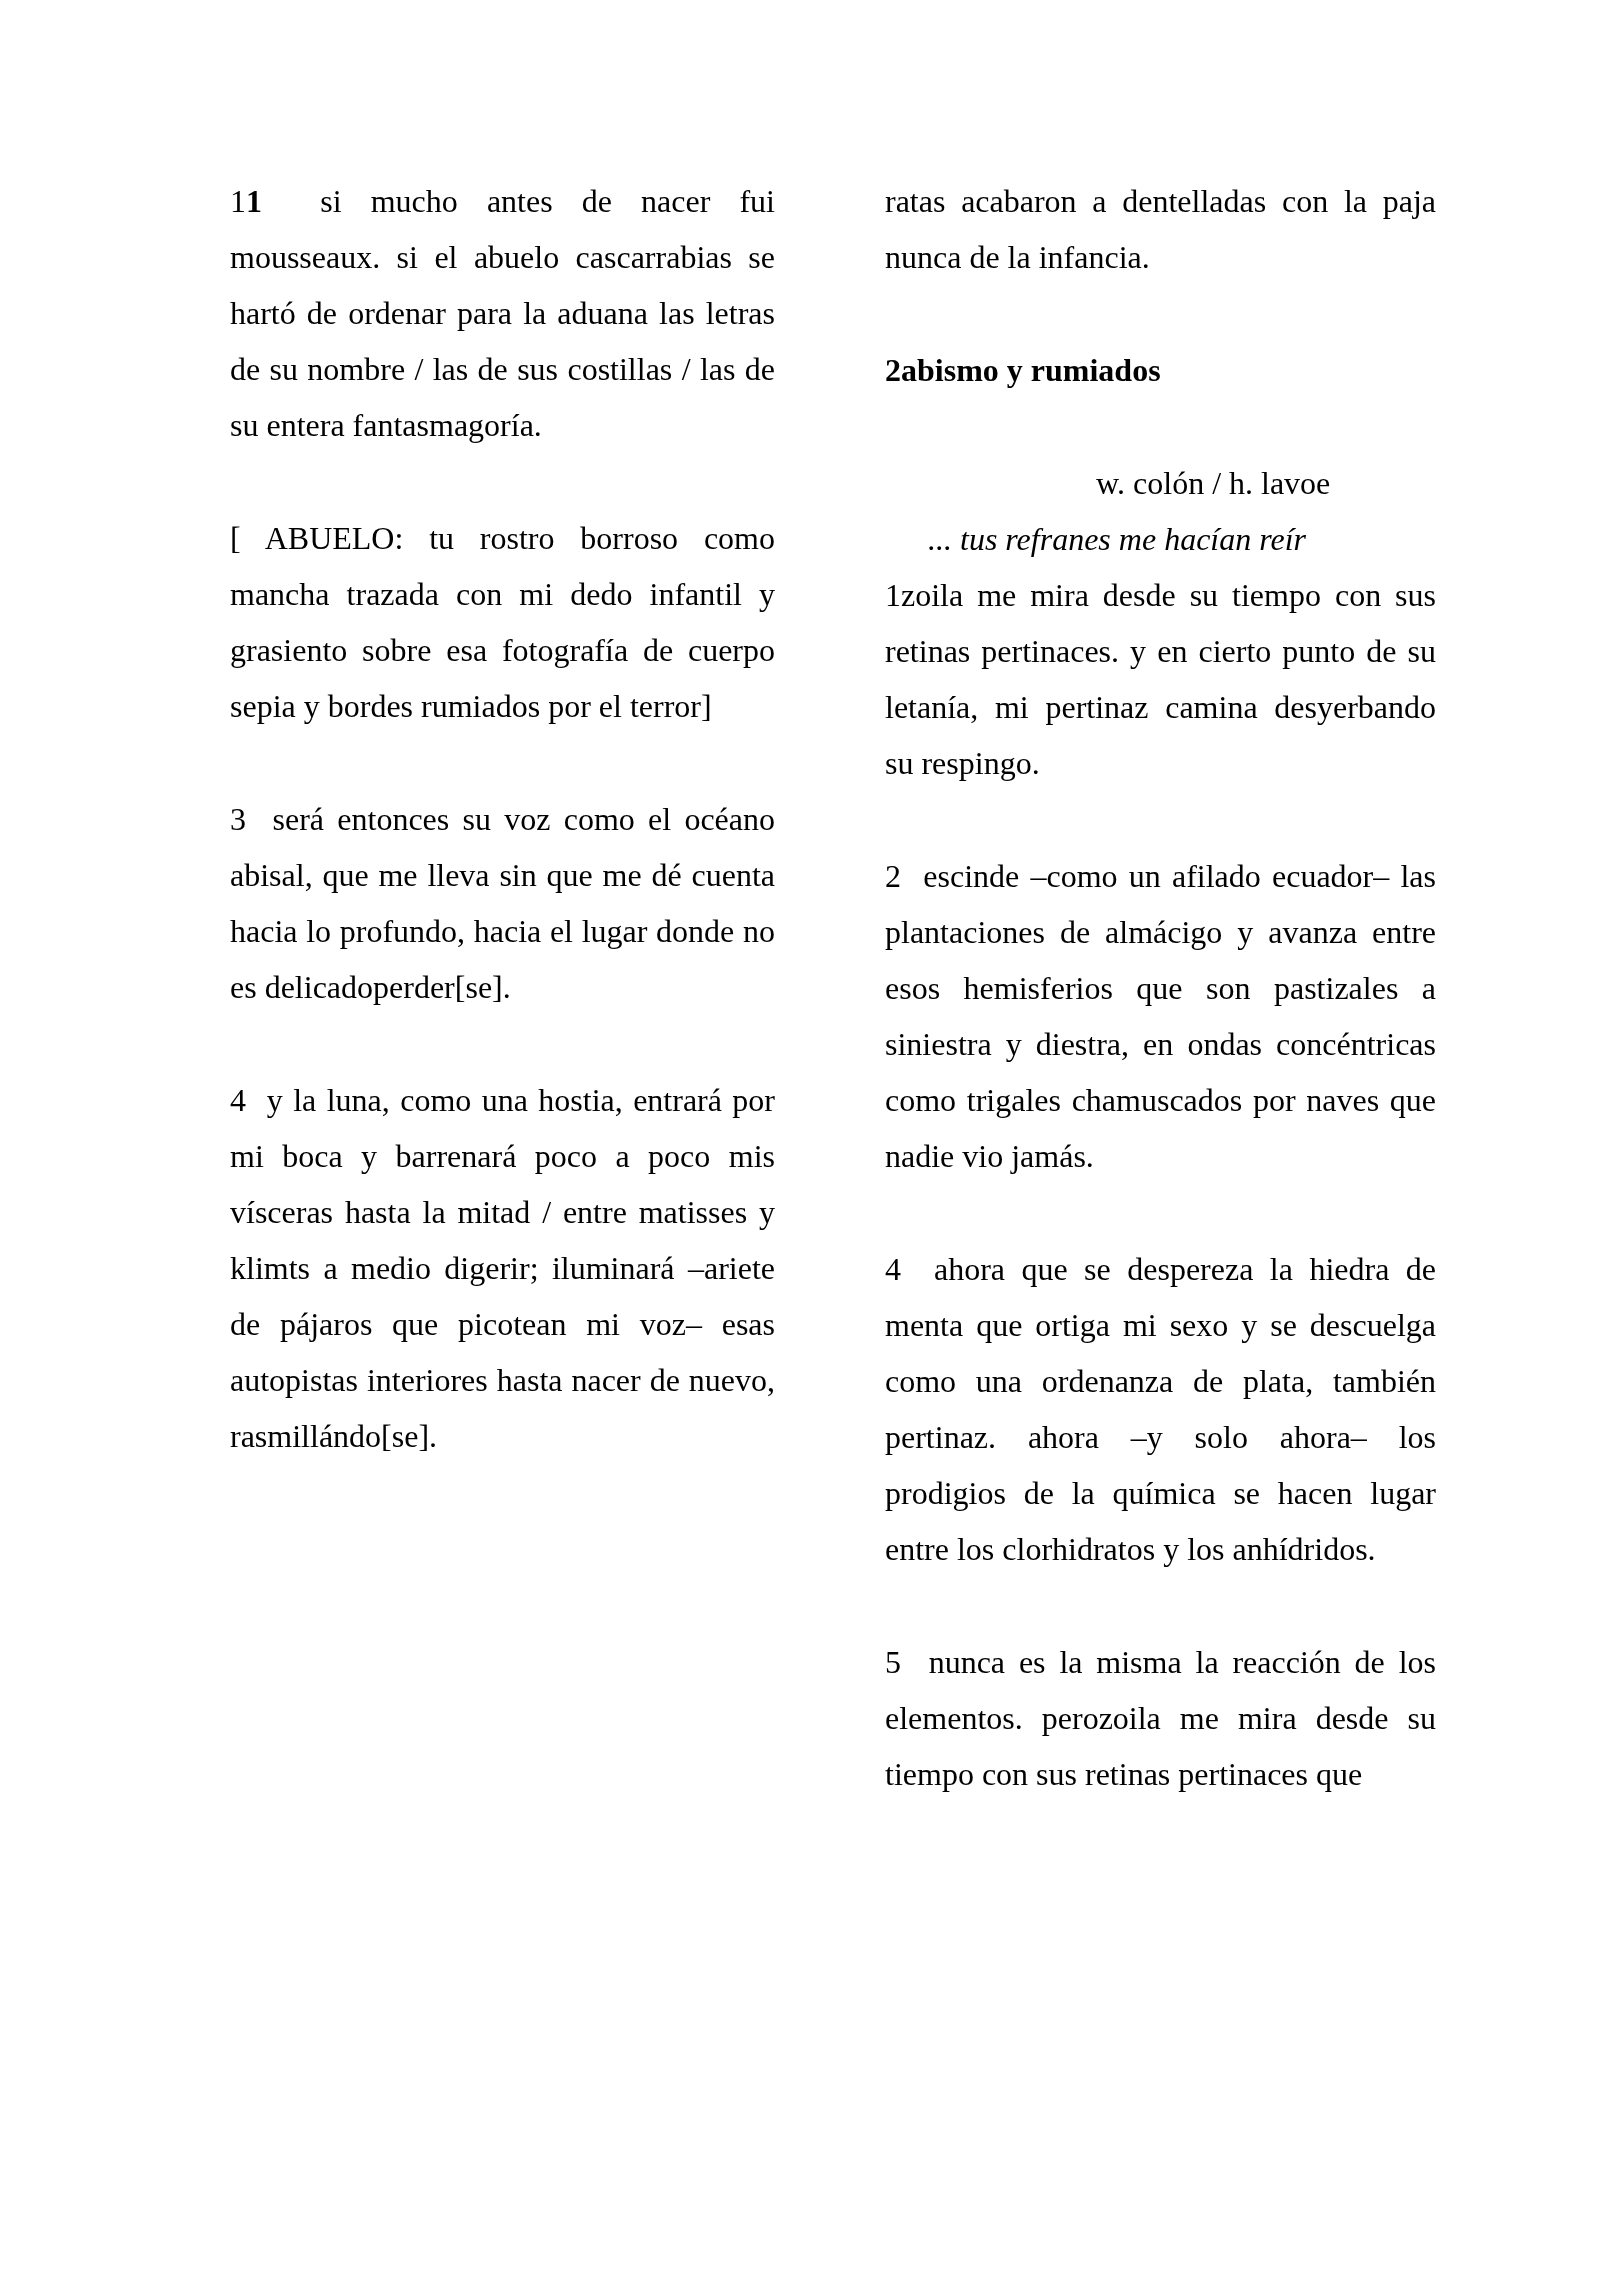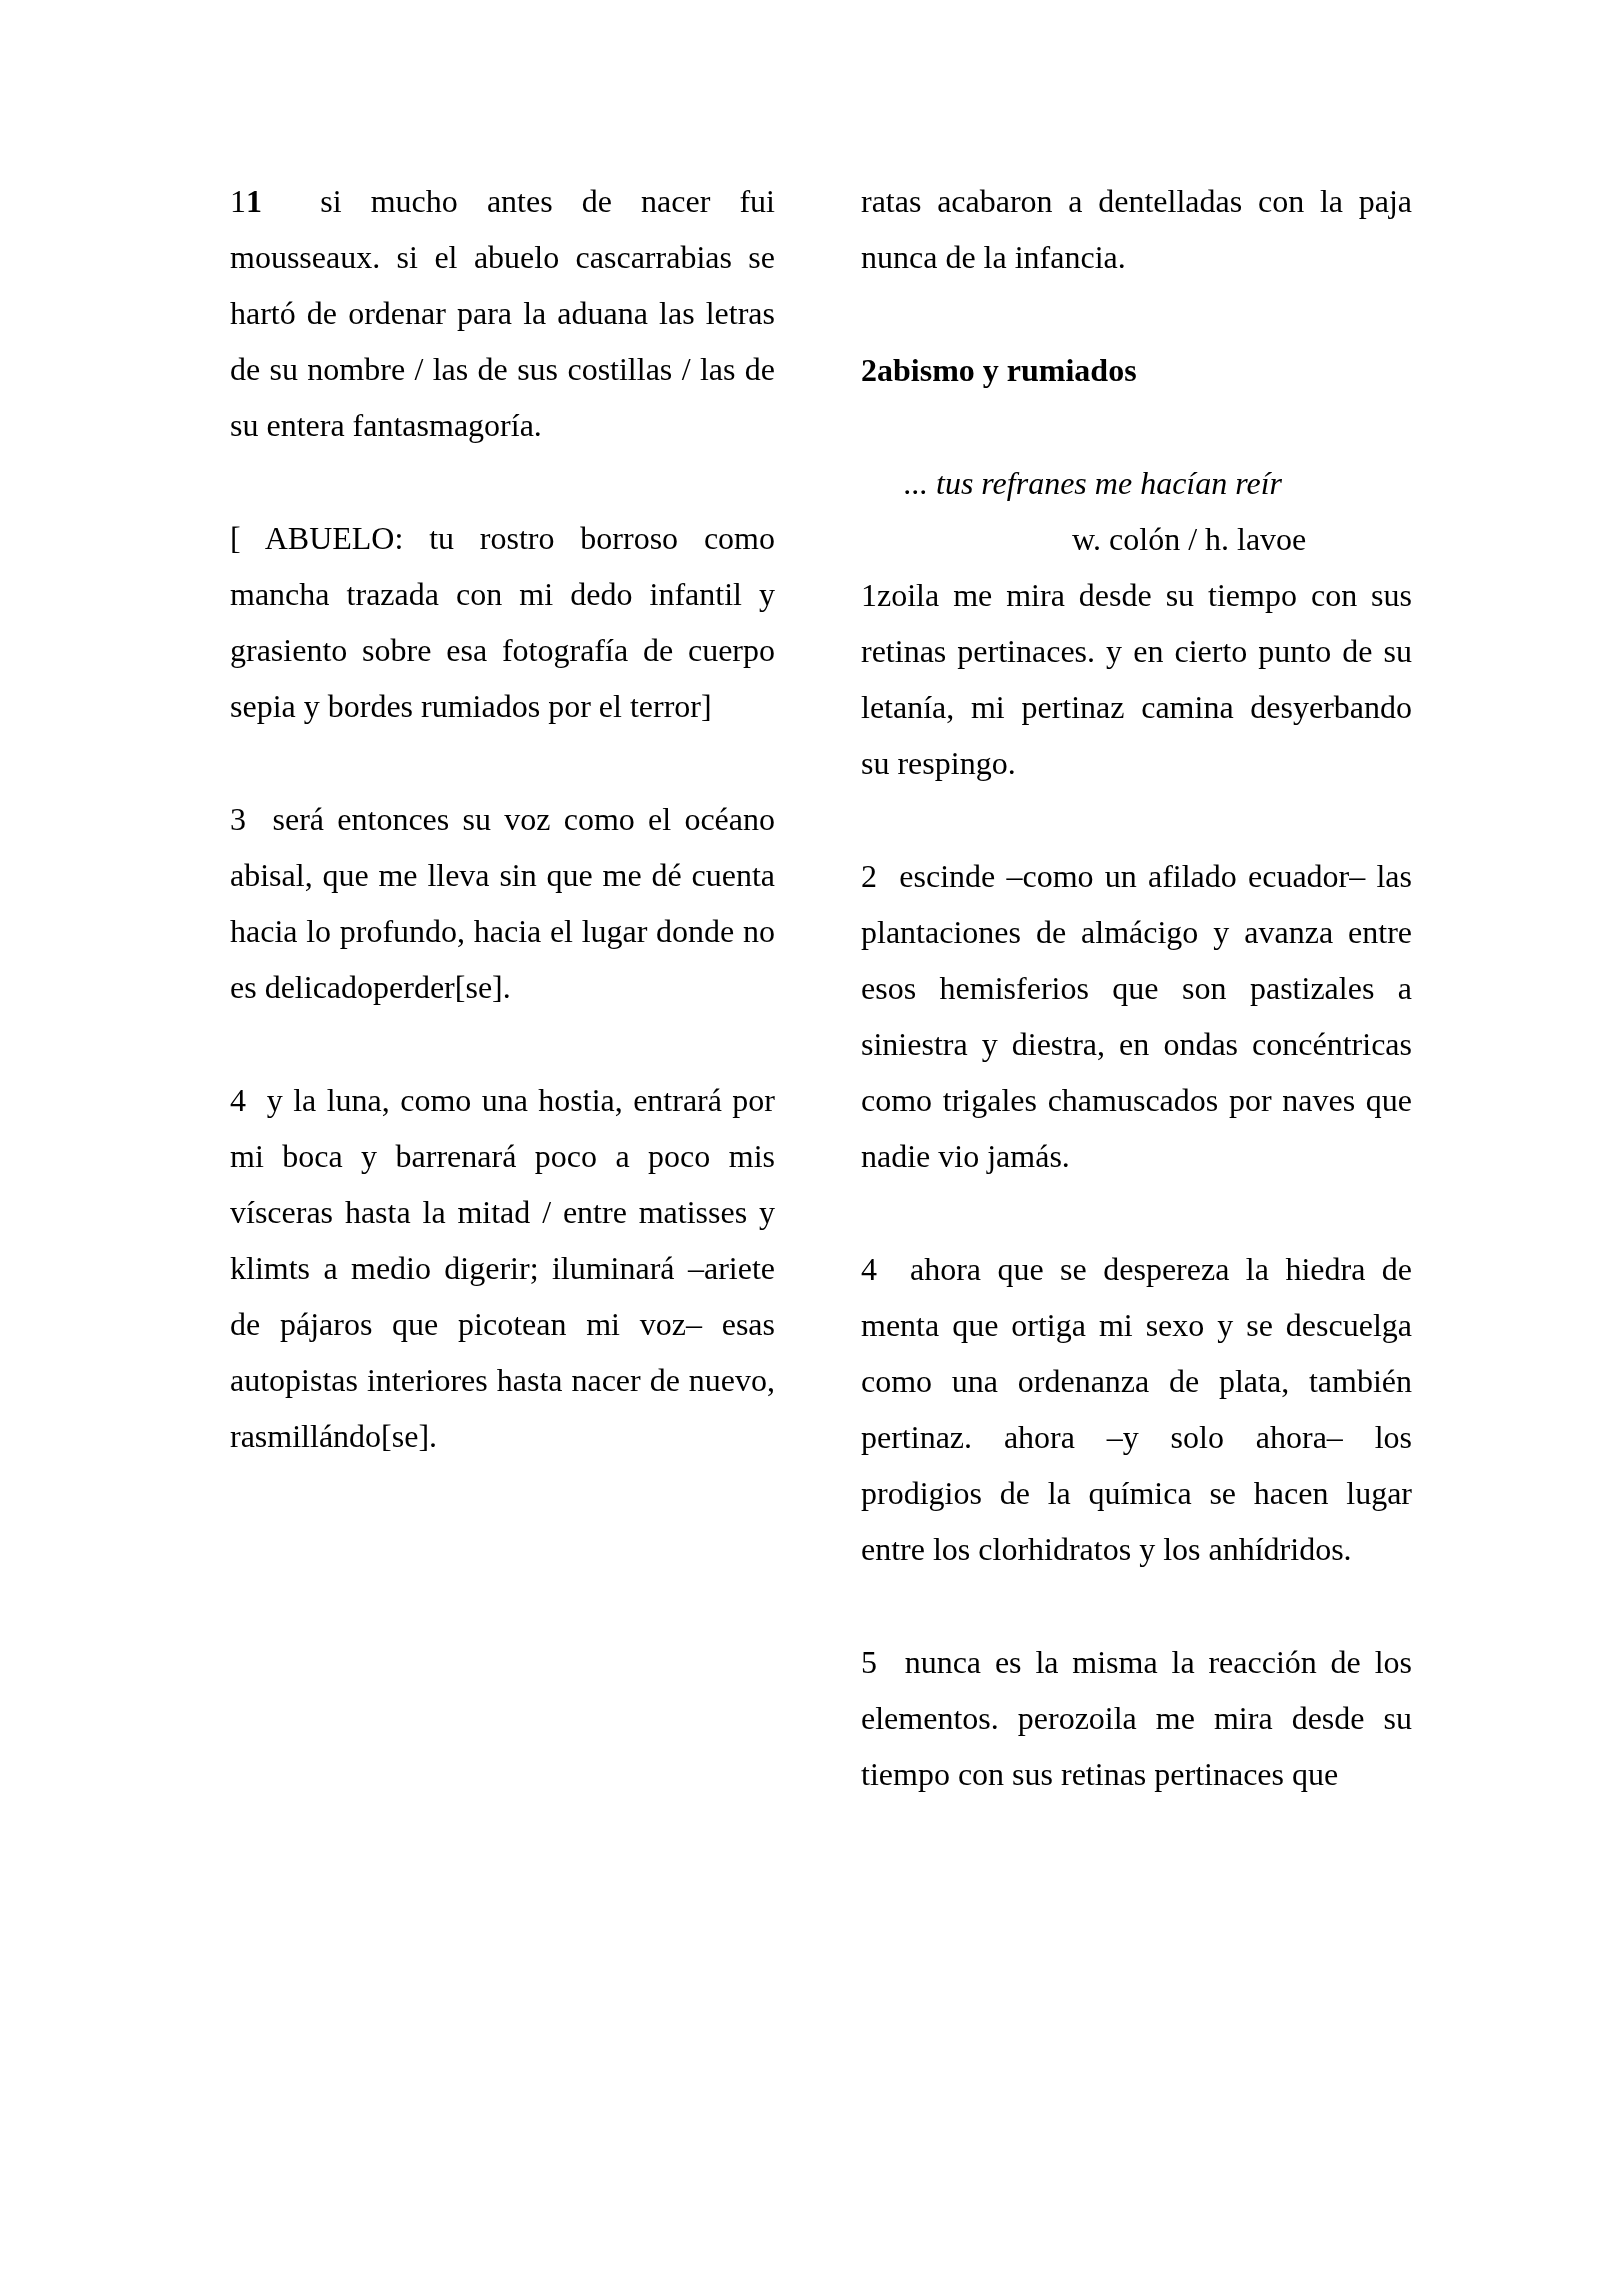--- a/index.html
+++ b/index.html
@@ -5,21 +5,21 @@
   html,body{margin:0;padding:0;background:#e8e8e8;}
   .page{
     position:relative;
     width:1621px;
     height:2293px;
     margin:0 auto;
     background:#ffffff;
     box-sizing:border-box;
     padding:173px 0 0 230px;
     display:flex;
-    gap:86px;
+    gap:110px;
     font-family:"Liberation Serif","DejaVu Serif",serif;
     font-size:32px;
     line-height:56px;
     color:#000000;
     overflow:hidden;
   }
   .column{box-sizing:border-box;}
   .column-left{width:545px;}
   .column-right{width:551px;}
   .block{margin:0 0 57px 0;text-align:justify;}
@@ -35,21 +35,21 @@
 <div class="page">
   <div class="column column-left">
       <p class="block stanza"><span>1</span><span class="run-b">1</span><span>&nbsp; si mucho antes de nacer fui mousseaux. si el abuelo cascarrabias se hartó de ordenar para la aduana las letras de su nombre / las de sus costillas / las de su entera fantasmagoría.</span></p>
       <p class="block bracket"><span>[ ABUELO: tu rostro borroso como mancha trazada con mi dedo infantil y grasiento sobre esa fotografía de cuerpo sepia y bordes rumiados por el terror]</span></p>
       <p class="block stanza"><span>3&nbsp; será entonces su voz como el océano abisal, que me lleva sin que me dé cuenta hacia lo profundo, hacia el lugar donde no es delicadoperder[se].</span></p>
       <p class="block stanza"><span>4&nbsp; y la luna, como una hostia, entrará por mi boca y barrenará poco a poco mis vísceras hasta la mitad / entre matisses y klimts a medio digerir; iluminará –ariete de pájaros que picotean mi voz– esas autopistas interiores hasta nacer de nuevo, rasmillándo[se].</span></p>
     </div>
   <div class="column column-right">
       <p class="block stanza"><span>ratas acabaron a dentelladas con la paja nunca de la infancia.</span></p>
       <p class="block heading"><span class="run-b">2abismo y rumiados</span></p>
+      <p class="block attribution"><span>w. colón / h. lavoe</span></p>
       <p class="block epigraph"><span class="run-i">... tus refranes me hacían reír</span></p>
-      <p class="block attribution"><span>w. colón / h. lavoe</span></p>
       <p class="block stanza"><span>1zoila me mira desde su tiempo con sus retinas pertinaces. y en cierto punto de su letanía, mi pertinaz camina desyerbando su respingo.</span></p>
       <p class="block stanza"><span>2&nbsp; escinde –como un afilado ecuador– las plantaciones de almácigo y avanza entre esos hemisferios que son pastizales a siniestra y diestra, en ondas concéntricas como trigales chamuscados por naves que nadie vio jamás.</span></p>
       <p class="block stanza"><span>4&nbsp; ahora que se despereza la hiedra de menta que ortiga mi sexo y se descuelga como una ordenanza de plata, también pertinaz. ahora –y solo ahora– los prodigios de la química se hacen lugar entre los clorhidratos y los anhídridos.</span></p>
       <p class="block stanza"><span>5&nbsp; nunca es la misma la reacción de los elementos. perozoila me mira desde su tiempo con sus retinas pertinaces que</span></p>
     </div>
 </div>
 
 
 </body></html>

